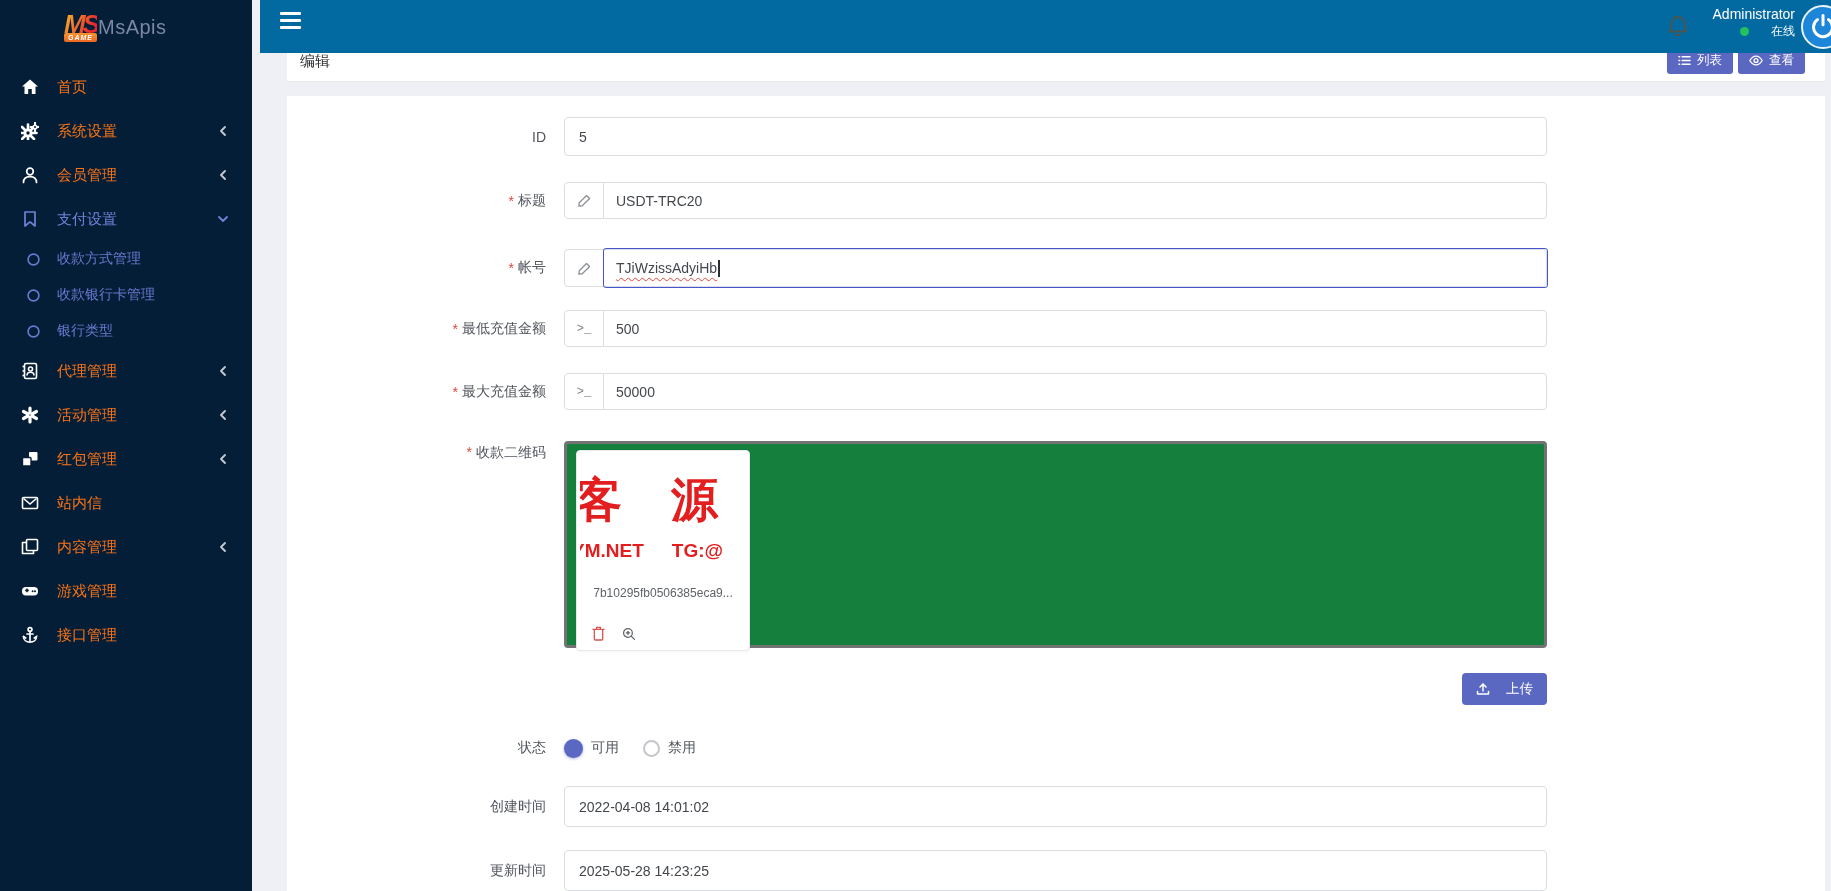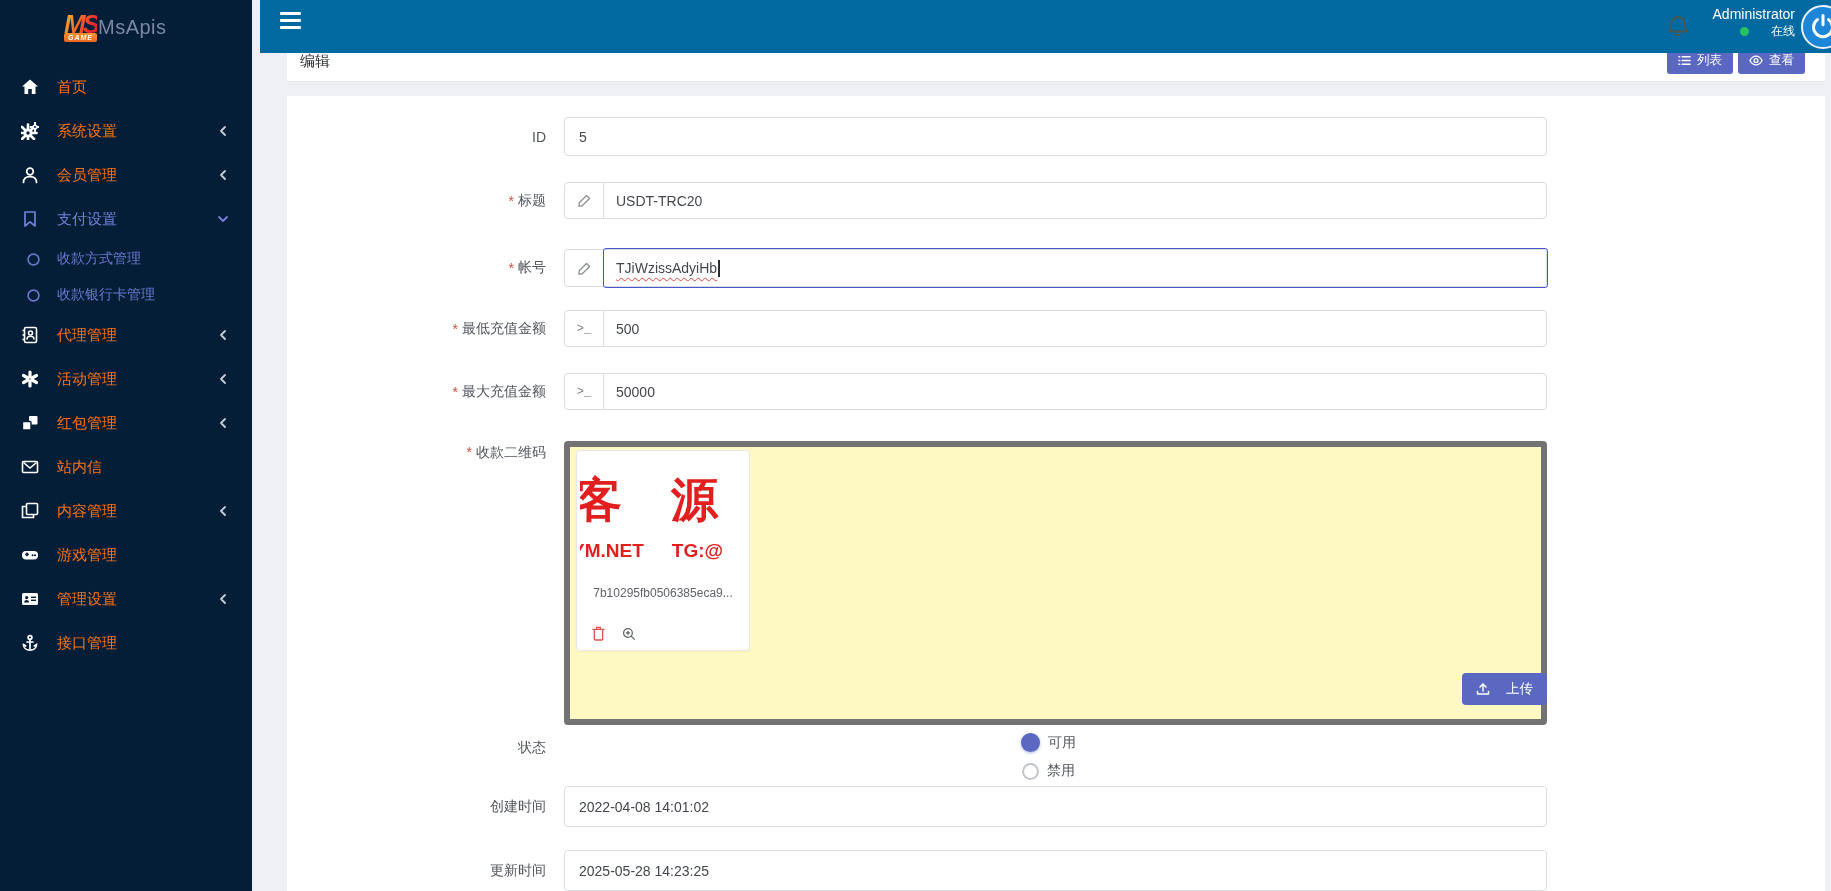--- a/index.html
+++ b/index.html
@@ -110,21 +110,21 @@
     font-size: 14px; color: #43474d; position: relative; white-space: nowrap;
   }
   .iarea.focused::after {
     content: ""; position: absolute; left: -1px; top: -2px; right: -2px; bottom: -2px;
     border: 1.5px solid #4656cf; border-radius: 3px; pointer-events: none;
   }
   .misspell { text-decoration: underline wavy #e4463c; text-underline-offset: 4px; text-decoration-thickness: 1px; }
   .caret { display: inline-block; width: 1.5px; height: 17px; background: #2a2d31; margin-left: 1px; vertical-align: -3px; }
 
   
-  .upload-wrap { border: 6px solid #737373; border-radius: 4px; width: 983px; height: 284px; background: #fef9c3; }
+  .upload-wrap { border: 3px solid #737373; border-radius: 4px; width: 983px; height: 207px; background: #15803d; }
   .upload-item {
     position: absolute; left: 12px; top: 9px; width: 174px; height: 201px;
     border: 1px solid #e7e9ee; border-radius: 4px; background: #fff;
     box-shadow: 0 1px 3px rgba(0,0,0,.04); overflow: hidden;
   }
   .up-img { height: 114px; margin: 3px 3px 0; overflow: hidden; position: relative; }
   .adline1 {
     color: #e31e1e; font-weight: bold; font-size: 47px; letter-spacing: 18px;
     white-space: nowrap; margin: 6px 0 0 -5px; line-height: 80px;
   }
@@ -138,21 +138,21 @@
   }
   .up-actions { position: absolute; left: 15px; bottom: 9px; display: flex; gap: 17px; align-items: center; }
   .up-actions span { cursor: pointer; }
   .upload-btn {
     position: absolute; left: 1175px; top: 577px; width: 85px; height: 32px;
     background: #5a68c1; border: none; border-radius: 4px; color: #fff; font-size: 13.5px;
     font-family: inherit; display: flex; align-items: center; justify-content: center; gap: 16px; cursor: pointer;
   }
 
   
-  .radio-row { display: flex; align-items: center; gap: 10px; height: 100%; flex-direction: column; }
+  .radio-row { display: flex; align-items: center; gap: 10px; height: 100%; }
   .radio { display: flex; align-items: center; gap: 8px; cursor: pointer; margin-right: 14px; }
   .rdot-on { width: 19px; height: 19px; border-radius: 50%; background: #5a68c1; box-shadow: 0 1px 3px rgba(90,104,193,.5); }
   .rdot-off { width: 17px; height: 17px; border-radius: 50%; background: #fff; border: 2px solid #c3c6cc; }
   .radio .rlabel { font-size: 14px; color: #51555c; }
 </style>
 </head>
 <body>
 
 <div class="sidebar">
   <div class="brand">
@@ -240,20 +240,28 @@
       <span>收款方式管理</span>
     </div>
     <div class="nav-sub">
       <span class="ns-circle">
         <svg viewBox="0 0 13 13" width="13" height="13">
             <circle cx="6.5" cy="6.5" r="5.4" fill="none" stroke="#6a77cf" stroke-width="1.6"></circle>
           </svg>
       </span>
       <span>收款银行卡管理</span>
     </div>
+    <div class="nav-sub">
+      <span class="ns-circle">
+        <svg viewBox="0 0 13 13" width="13" height="13">
+            <circle cx="6.5" cy="6.5" r="5.4" fill="none" stroke="#6a77cf" stroke-width="1.6"></circle>
+          </svg>
+      </span>
+      <span>银行类型</span>
+    </div>
 
     <div class="nav-item">
       <span class="ni-icon">
         <svg viewBox="0 0 18 18" width="18" height="18" fill="none" stroke="#fff" stroke-width="1.6">
           <rect x="3.5" y="1.5" width="12" height="15" rx="1.5"></rect>
           <circle cx="9.5" cy="7" r="2"></circle>
             <path d="M6 13.5 C6 11.3 7.5 10.3 9.5 10.3 C11.5 10.3 13 11.3 13 13.5"></path>
           <line x1="1.5" y1="4.5" x2="3.5" y2="4.5"></line>
             <line x1="1.5" y1="9" x2="3.5" y2="9"></line>
             <line x1="1.5" y1="13.5" x2="3.5" y2="13.5"></line>
@@ -332,37 +340,20 @@
           <rect x="1" y="5" width="16" height="8.5" rx="4" fill="#fff"></rect>
           <rect x="4.2" y="7.6" width="3.6" height="1.6" fill="#051e37"></rect>
             <rect x="5.2" y="6.6" width="1.6" height="3.6" fill="#051e37"></rect>
           <circle cx="11.6" cy="9.2" r="1" fill="#051e37"></circle>
             <circle cx="14" cy="9.2" r="1" fill="#051e37"></circle>
         </svg>
       </span>
       <span class="ni-label">游戏管理</span>
     </div>
 
-    <div class="nav-item">
-      <span class="ni-icon">
-        <svg viewBox="0 0 18 18" width="18" height="18">
-          <rect x="1" y="3" width="16" height="12" rx="1.5" fill="#fff"></rect>
-          <circle cx="5.6" cy="7.6" r="1.6" fill="#051e37"></circle>
-          <path d="M3.2 12.5 C3.2 10.7 4.3 10 5.6 10 C6.9 10 8 10.7 8 12.5 Z" fill="#051e37"></path>
-          <rect x="10" y="6.6" width="5" height="1.4" fill="#051e37"></rect>
-            <rect x="10" y="9.6" width="5" height="1.4" fill="#051e37"></rect>
-        </svg>
-      </span>
-      <span class="ni-label">管理设置</span>
-      <span class="ni-chevron">
-        <svg viewBox="0 0 14 14" width="14" height="14">
-            <polyline points="9,3 5,7 9,11" fill="none" stroke="#e8ebf2" stroke-width="1.8" stroke-linecap="round" stroke-linejoin="round"></polyline>
-          </svg>
-      </span>
-    </div>
 
     <div class="nav-item">
       <span class="ni-icon">
         <svg viewBox="0 0 18 18" width="18" height="18" fill="none" stroke="#fff" stroke-width="1.7" stroke-linecap="round">
           <circle cx="9" cy="3.5" r="1.9"></circle>
           <line x1="9" y1="5.4" x2="9" y2="14.5"></line>
           <line x1="6" y1="8" x2="12" y2="8"></line>
           <path d="M2.5 10.5 C2.5 14 5.4 16.2 9 16.2 C12.6 16.2 15.5 14 15.5 10.5 L13.3 12"></path>
           <path d="M2.5 10.5 L4.7 12"></path>
         </svg>

